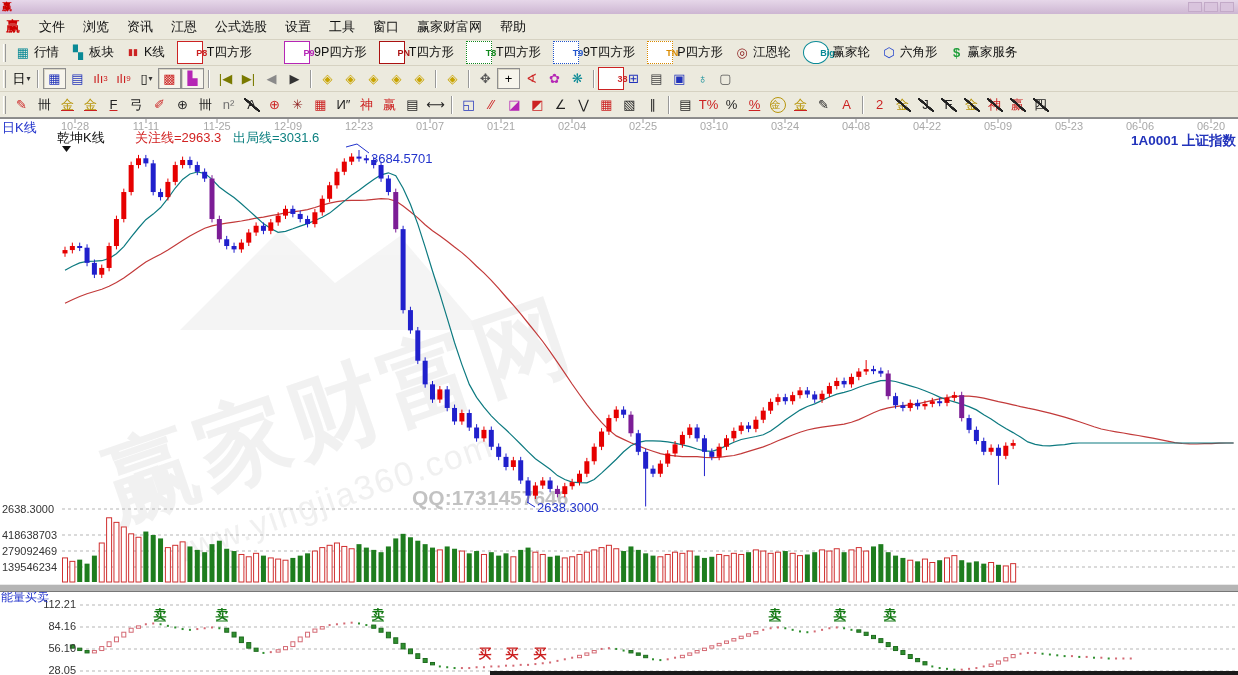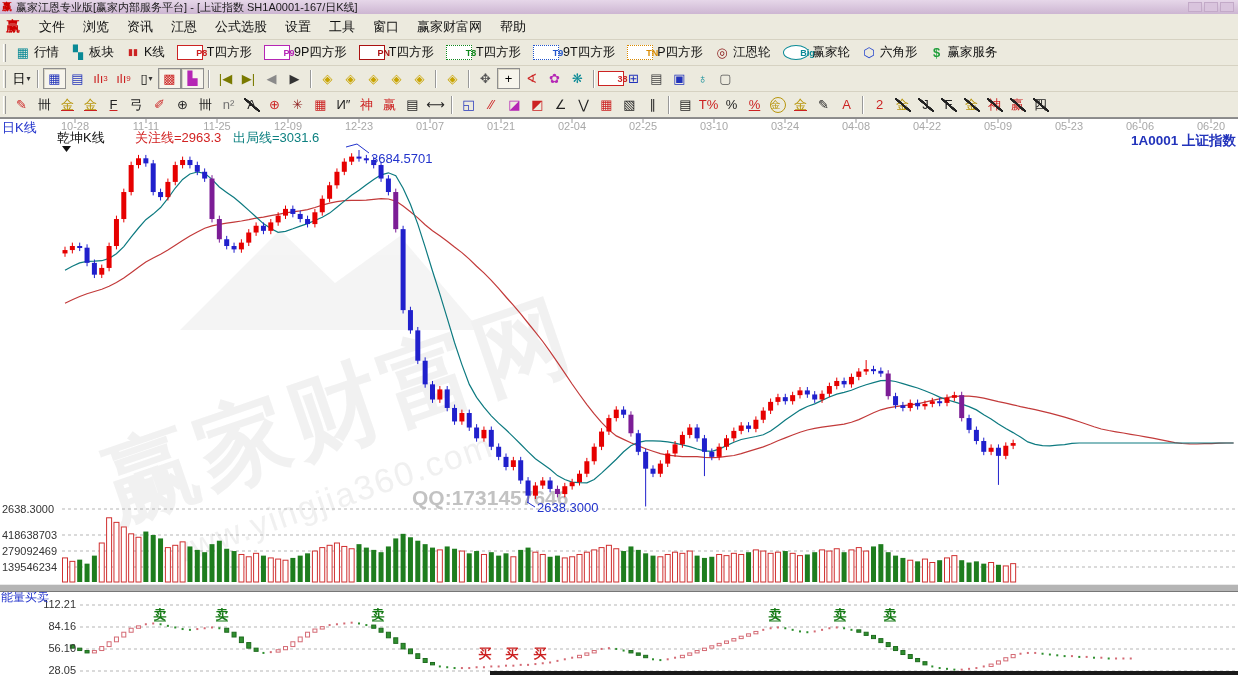--- a/index.html
+++ b/index.html
@@ -23,21 +23,21 @@
   #menubar .mitem { padding:3px 9px; cursor:default; }
 
   
   .toolbar { position:absolute; left:0; width:1238px; height:26px; background:#eceade;
     border-bottom:1px solid #d6d2c2; display:flex; align-items:center; font-size:12px; }
   #toolbar-main { top:40px; } #toolbar-nav { top:66px; } #toolbar-draw { top:92px; border-bottom:1px solid #8f8f8f; }
   .handle { width:3px; height:18px; border-left:1px solid #fff; border-right:1px solid #999; margin:0 4px 0 3px; }
   .tsep { width:2px; height:18px; border-left:1px solid #999; border-right:1px solid #fff; margin:0 4px; }
   .tb-btn { display:flex; align-items:center; gap:4px; padding:2px 5px; border:1px solid transparent; cursor:default; }
   .tb-btn .lbl { color:#111; font-size:12.5px; white-space:nowrap; }
-  .badge { display:inline-flex; align-items:center; justify-content:center; width:17px; height:15px;
+  .badge { display:inline-flex; align-items:center; justify-content:center; width:17px; height:23px;
     font-size:9px; font-weight:bold; background:#fff;padding-left:24px; }
   .glyph { display:inline-block; min-width:14px; text-align:center; font-size:13px; line-height:15px; }
   .ibtn { position:relative; width:23px; height:21px; display:flex; align-items:center; justify-content:center;
     font-size:13px; border:1px solid transparent; cursor:default; }
   .ibtn.pressed { border:1px solid #8f8f8f; background:#f6f4ec; box-shadow:inset 1px 1px 0 #d8d4c4; }
   .ibtn .dd { font-size:8px; margin-left:1px; color:#333; }
   .ibtn .sub { font-size:8px; vertical-align:sub; }
   .ibtn .slash { position:absolute; left:3px; top:3px; width:16px; height:14px;
     background:linear-gradient(to top right, transparent 44%, #222 45%, #222 55%, transparent 56%); pointer-events:none; }
   .ibtn .u { text-decoration:underline; text-decoration-color:#c22; }
@@ -46,21 +46,20 @@
   
   #chart-wrap { position:absolute; left:0; top:118px; width:1238px; height:557px; background:#fff; }
   svg text { user-select:none; }
 </style>
 </head>
 <body>
 <div id="app">
 
   <div id="titlebar">
     <span class="app-ico">赢</span>
-    <span>赢家江恩专业版[赢家内部服务平台] - [上证指数  SH1A0001-167/日K线]</span>
     <span id="win-controls">
       <span></span>
       <span></span>
       <span></span>
     </span>
   </div>
 
   <div id="menubar">
     <span class="logo">赢</span>
   <span class="mitem">文件</span>
@@ -87,21 +86,21 @@
       </span>
       <span class="tb-btn">
         <span class="glyph" style="color: rgb(204, 34, 34); font-weight: bold; font-size: 9px;">▮▮</span>
         <span class="lbl">K线</span>
       </span>
       <span class="tb-btn">
         <span class="badge" style="color: rgb(204, 34, 34); border: 1px solid rgb(204, 34, 34);">P8</span>
         <span class="lbl">T四方形</span>
       </span>
       <span class="tb-btn">
-        <span class="badge" style="color: rgb(181, 38, 181); border: 1px solid rgb(181, 38, 181);">P9</span>
+        <span class="badge" style="color: rgb(181, 38, 181); border: 1px solid rgb(181, 38, 181); margin-left: 20px;">P9</span>
         <span class="lbl">9P四方形</span>
       </span>
       <span class="tb-btn">
         <span class="badge" style="color: rgb(170, 17, 17); border: 1px solid rgb(170, 17, 17);">PN</span>
         <span class="lbl">T四方形</span>
       </span>
       <span class="tb-btn">
         <span class="badge" style="color: rgb(17, 137, 30); border: 1px dotted rgb(17, 137, 30);">T8</span>
         <span class="lbl">T四方形</span>
       </span>

